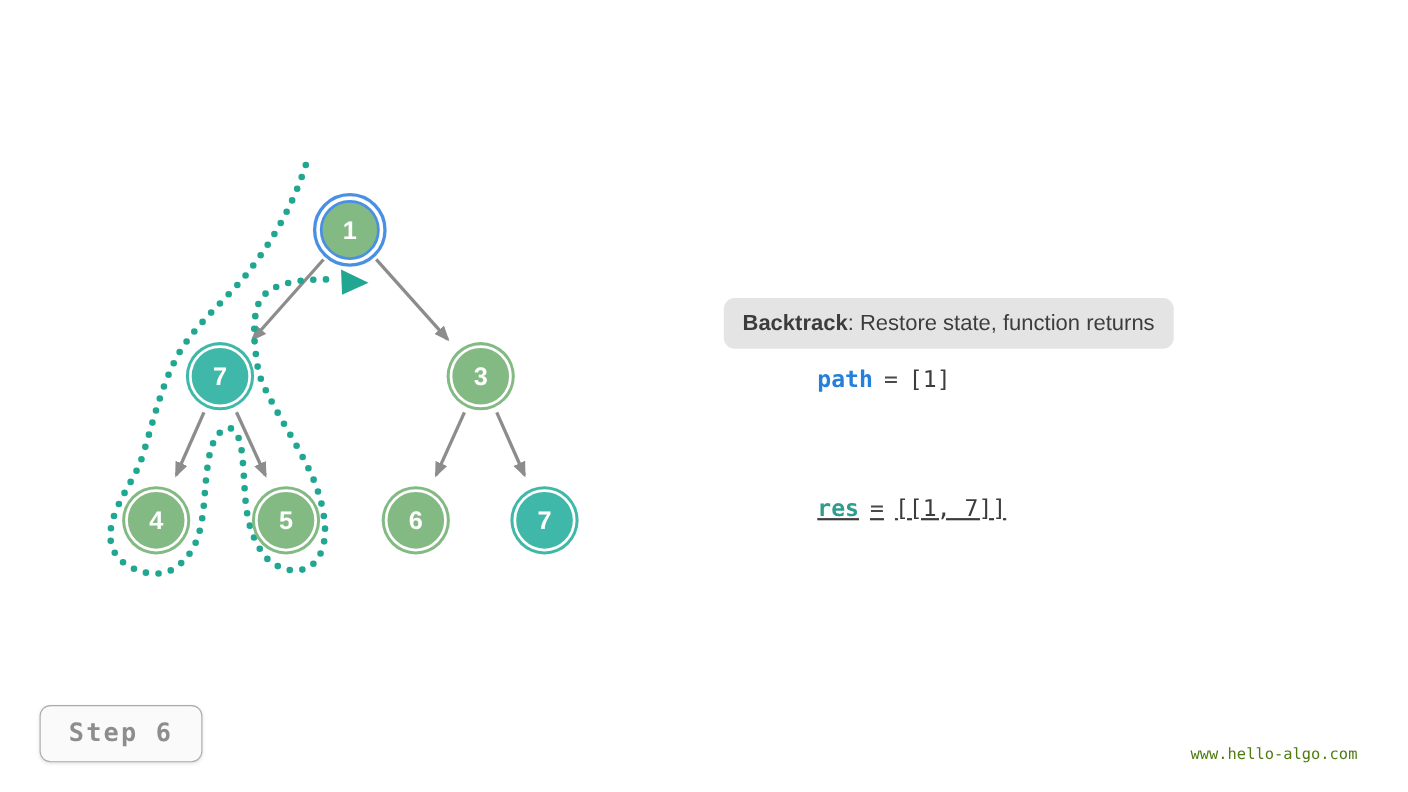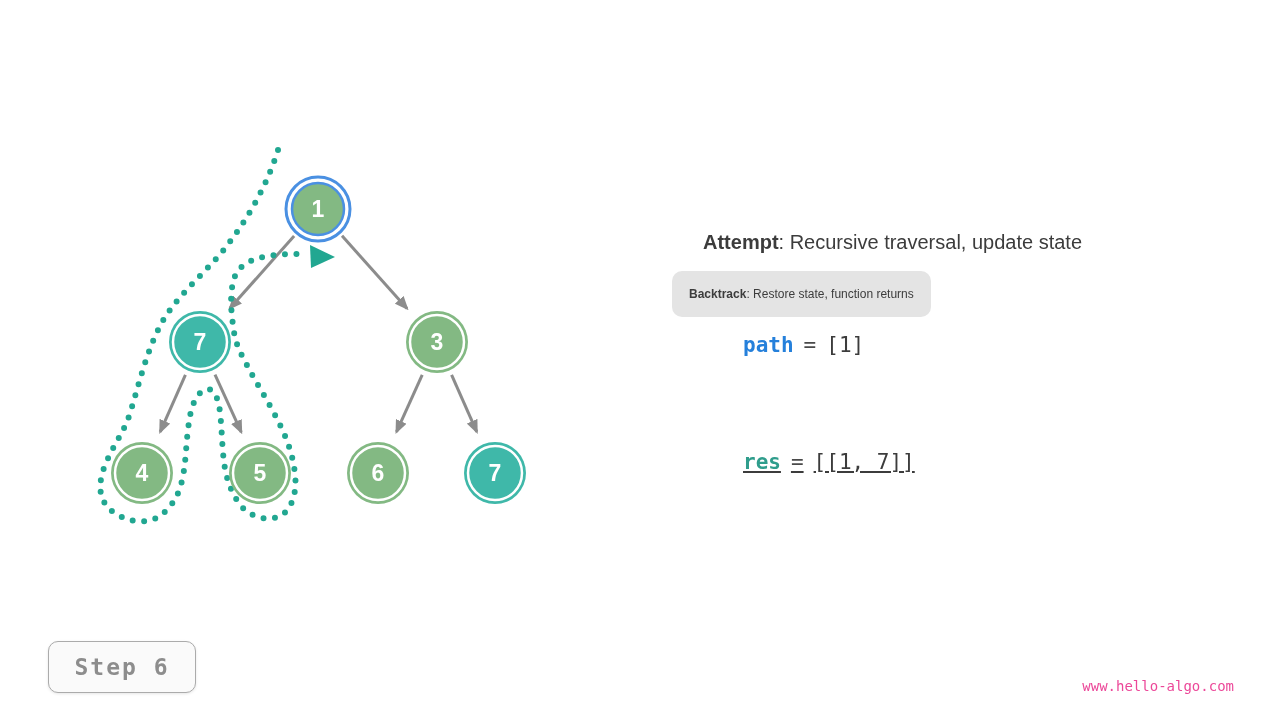--- a/index.html
+++ b/index.html
@@ -9,47 +9,46 @@
   }
   .canvas{position:absolute;inset:0;}
   #tree-svg{position:absolute;left:0;top:0;}
   .trace{fill:none;stroke:var(--trace);stroke-width:6;stroke-linecap:round;stroke-dasharray:0 11.5;}
   .trace-arrow{fill:var(--trace);}
   .node-label{font-family:"Liberation Sans",sans-serif;font-weight:bold;font-size:23px;fill:#ffffff;}
   .legend-attempt{
     position:absolute;left:703px;top:231px;font-size:20px;color:var(--text);white-space:nowrap;
   }
   .legend-backtrack{
-    position:absolute;left:672px;top:271px;height:46px;line-height:46px;padding:0 17px;
-    background:var(--hl);border-radius:10px;font-size:12px;color:var(--text);white-space:nowrap;
+    position:absolute;left:658px;top:271px;height:46px;line-height:46px;padding:0 17px;
+    background:var(--hl);border-radius:10px;font-size:20px;color:var(--text);white-space:nowrap;
   }
   .legend-attempt b,.legend-backtrack b{font-weight:bold;}
   .code{
     position:absolute;font-family:"DejaVu Sans Mono","Liberation Mono",monospace;
     font-size:21px;color:var(--text);white-space:nowrap;margin-left:40px;
   }
   .code .kw{font-weight:bold;}
   .code .eq{margin:0 10px;color:#4a4a4a;}
   .path-line{left:703px;top:333px;}
   .path-line .kw{color:var(--blue);}
   .res-line{left:703px;top:450px;text-decoration:underline;}
   .res-line .kw{color:var(--teal2);}
   .step-badge{
     position:absolute;left:36px;top:641px;width:146px;height:50px;
     background:#fafafa;border:1px solid #ababab;border-radius:10px;
     display:flex;align-items:center;justify-content:center;
     font-family:"DejaVu Sans Mono","Liberation Mono",monospace;font-weight:bold;
     font-size:23px;color:#8d8d8d;letter-spacing:2px;
     box-shadow:0 1px 3px rgba(0,0,0,0.10);
-    margin-left:12px;
   }
   .watermark{
     position:absolute;right:46px;top:678px;
     font-family:"DejaVu Sans Mono","Liberation Mono",monospace;
-    font-size:14px;color:#ec4899;margin-left:36px;
+    font-size:14px;color:#4d7c0f;margin-left:36px;
   }
 </style>
 </head>
 <body style="--trace: #21a791; --text: #3c3c3c; --blue: #2580db; --teal2: #2f9d8c; --hl: #e4e4e4;">
 
 <div class="canvas">
 
   <svg id="tree-svg" width="1280" height="720">
     <defs>
       <marker id="arrow" viewBox="0 0 12 10" refX="10" refY="5" markerUnits="userSpaceOnUse" markerWidth="14" markerHeight="12" orient="auto">
@@ -117,21 +116,20 @@
           <text x="378" y="481" text-anchor="middle" class="node-label">6</text>
         </g>
         <g>
           <circle cx="495" cy="473" r="31" fill="#3fb8a9"></circle>
           <circle cx="495" cy="473" r="27" fill="none" stroke="#ffffff" stroke-width="2.5"></circle>
           <text x="495" y="481" text-anchor="middle" class="node-label">7</text>
         </g>
       </g>
   </svg>
 
-  <div class="legend-attempt"><b>Attempt</b><span>: Recursive traversal, update state</span></div>
 
   <div class="legend-backtrack"><b>Backtrack</b><span>: Restore state, function returns</span></div>
 
   <div class="code path-line"><span class="kw">path</span><span class="eq">=</span><span class="val">[1]</span></div>
 
   <div class="code res-line"><span class="kw">res</span><span class="eq">=</span><span class="val">[[1, 7]]</span></div>
 
   <div class="step-badge">
       <span>Step 6</span>
     </div>

